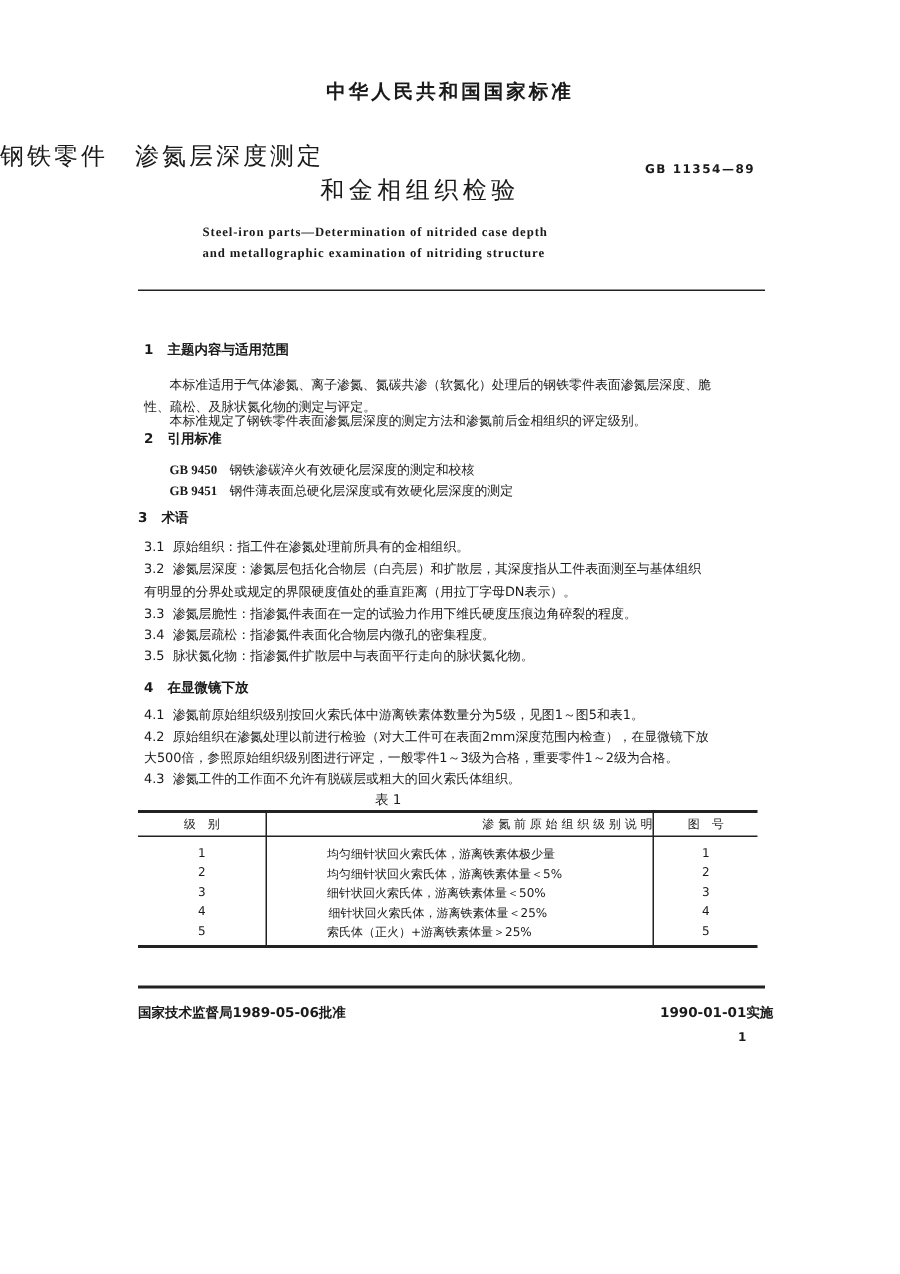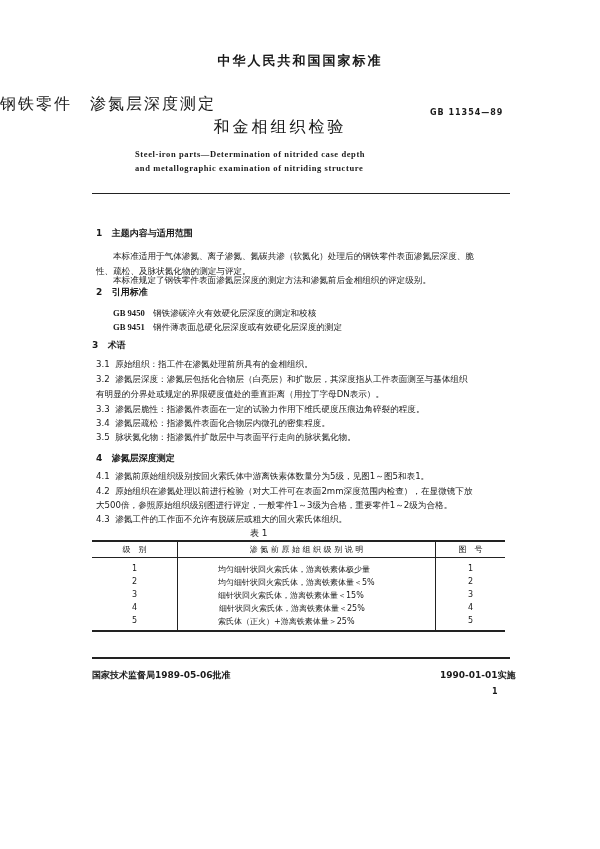--- a/index.html
+++ b/index.html
@@ -67,21 +67,21 @@
   <span class="num">3.3</span>&nbsp;&nbsp;<span>渗氮层脆性：指渗氮件表面在一定的试验力作用下维氏硬度压痕边角碎裂的程度。</span>
 </div>
 <div class="abs p" style="left:96px; top:418px;">
   <span class="num">3.4</span>&nbsp;&nbsp;<span>渗氮层疏松：指渗氮件表面化合物层内微孔的密集程度。</span>
 </div>
 <div class="abs p" style="left:96px; top:432px;">
   <span class="num">3.5</span>&nbsp;&nbsp;<span>脉状氮化物：指渗氮件扩散层中与表面平行走向的脉状氮化物。</span>
 </div>
 
 <div class="abs h" style="left:96px; top:452px;">
-  <span>4</span>&nbsp;&nbsp;&nbsp;<span>渗氮层深度测定</span>
+  <span>4</span>&nbsp;&nbsp;&nbsp;<span>在显微镜下放</span>
 </div>
 <div class="abs p" style="left:96px; top:471px;">
   <span class="num">4.1</span>&nbsp;&nbsp;<span>渗氮前原始组织级别按回火索氏体中游离铁素体数量分为5级，见图1～图5和表1。</span>
 </div>
 <div class="abs p" style="left:96px; top:486px;">
   <span class="num">4.2</span>&nbsp;&nbsp;<span>原始组织在渗氮处理以前进行检验（对大工件可在表面2mm深度范围内检查），在显微镜下放</span>
 </div>
 <div class="abs p" style="left:96px; top:500px;">大500倍，参照原始组织级别图进行评定，一般零件1～3级为合格，重要零件1～2级为合格。</div>
 <div class="abs p" style="left:96px; top:514px;">
   <span class="num">4.3</span>&nbsp;&nbsp;<span>渗氮工件的工作面不允许有脱碳层或粗大的回火索氏体组织。</span>
@@ -90,37 +90,37 @@
 <div class="caption">表 1</div>
 
 <div class="rule" style="left:92px; top:540px; width:413px; height:1.5px;"></div>
 <div class="rule" style="left:92px; top:557px; width:413px; height:1px;"></div>
 <div class="rule" style="left:92px; top:630px; width:413px; height:1.5px;"></div>
 <div class="rule" style="left:177px; top:540px; width:1px; height:91px;"></div>
 <div class="rule" style="left:435px; top:540px; width:1px; height:91px;"></div>
 
 <div class="tbl-row" style="left:92px; top:544px; width:413px;">
   <span style="position:absolute; left:0; width:85px; text-align:center;">级　别</span>
-  <span style="position:absolute; left:86px; width:257px; text-align:center;">渗 氮 前 原 始 组 织 级 别 说 明</span>
+  <span style="position:absolute; left:86px; width:257px; text-align:right;">渗 氮 前 原 始 组 织 级 别 说 明</span>
   <span style="position:absolute; left:344px; width:69px; text-align:center;">图　号</span>
 </div>
 
 <div class="tbl-row" style="left:92px; top:564px; width:413px;">
   <span style="position:absolute; left:0; width:85px; text-align:center;">1</span>
   <span style="position:absolute; left:126px;text-align:right;">均匀细针状回火索氏体，游离铁素体极少量</span>
   <span style="position:absolute; left:344px; width:69px; text-align:center;">1</span>
 </div>
 <div class="tbl-row" style="left:92px; top:577px; width:413px;">
   <span style="position:absolute; left:0; width:85px; text-align:center;">2</span>
   <span style="position:absolute; left:126px;">均匀细针状回火索氏体，游离铁素体量＜5%</span>
   <span style="position:absolute; left:344px; width:69px; text-align:center;">2</span>
 </div>
 <div class="tbl-row" style="left:92px; top:590px; width:413px;">
   <span style="position:absolute; left:0; width:85px; text-align:center;">3</span>
-  <span style="position:absolute; left:126px;">细针状回火索氏体，游离铁素体量＜15%</span>
+  <span style="position:absolute; left:126px;">细针状回火索氏体，游离铁素体量＜50%</span>
   <span style="position:absolute; left:344px; width:69px; text-align:center;">3</span>
 </div>
 <div class="tbl-row" style="left:92px; top:603px; width:413px;">
   <span style="position:absolute; left:0; width:85px; text-align:center;">4</span>
   <span style="position:absolute; left:127px;">细针状回火索氏体，游离铁素体量＜25%</span>
   <span style="position:absolute; left:344px; width:69px; text-align:center;">4</span>
 </div>
 <div class="tbl-row" style="left:92px; top:616px; width:413px;">
   <span style="position:absolute; left:0; width:85px; text-align:center;">5</span>
   <span style="position:absolute; left:126px;">索氏体（正火）+游离铁素体量＞25%</span>

